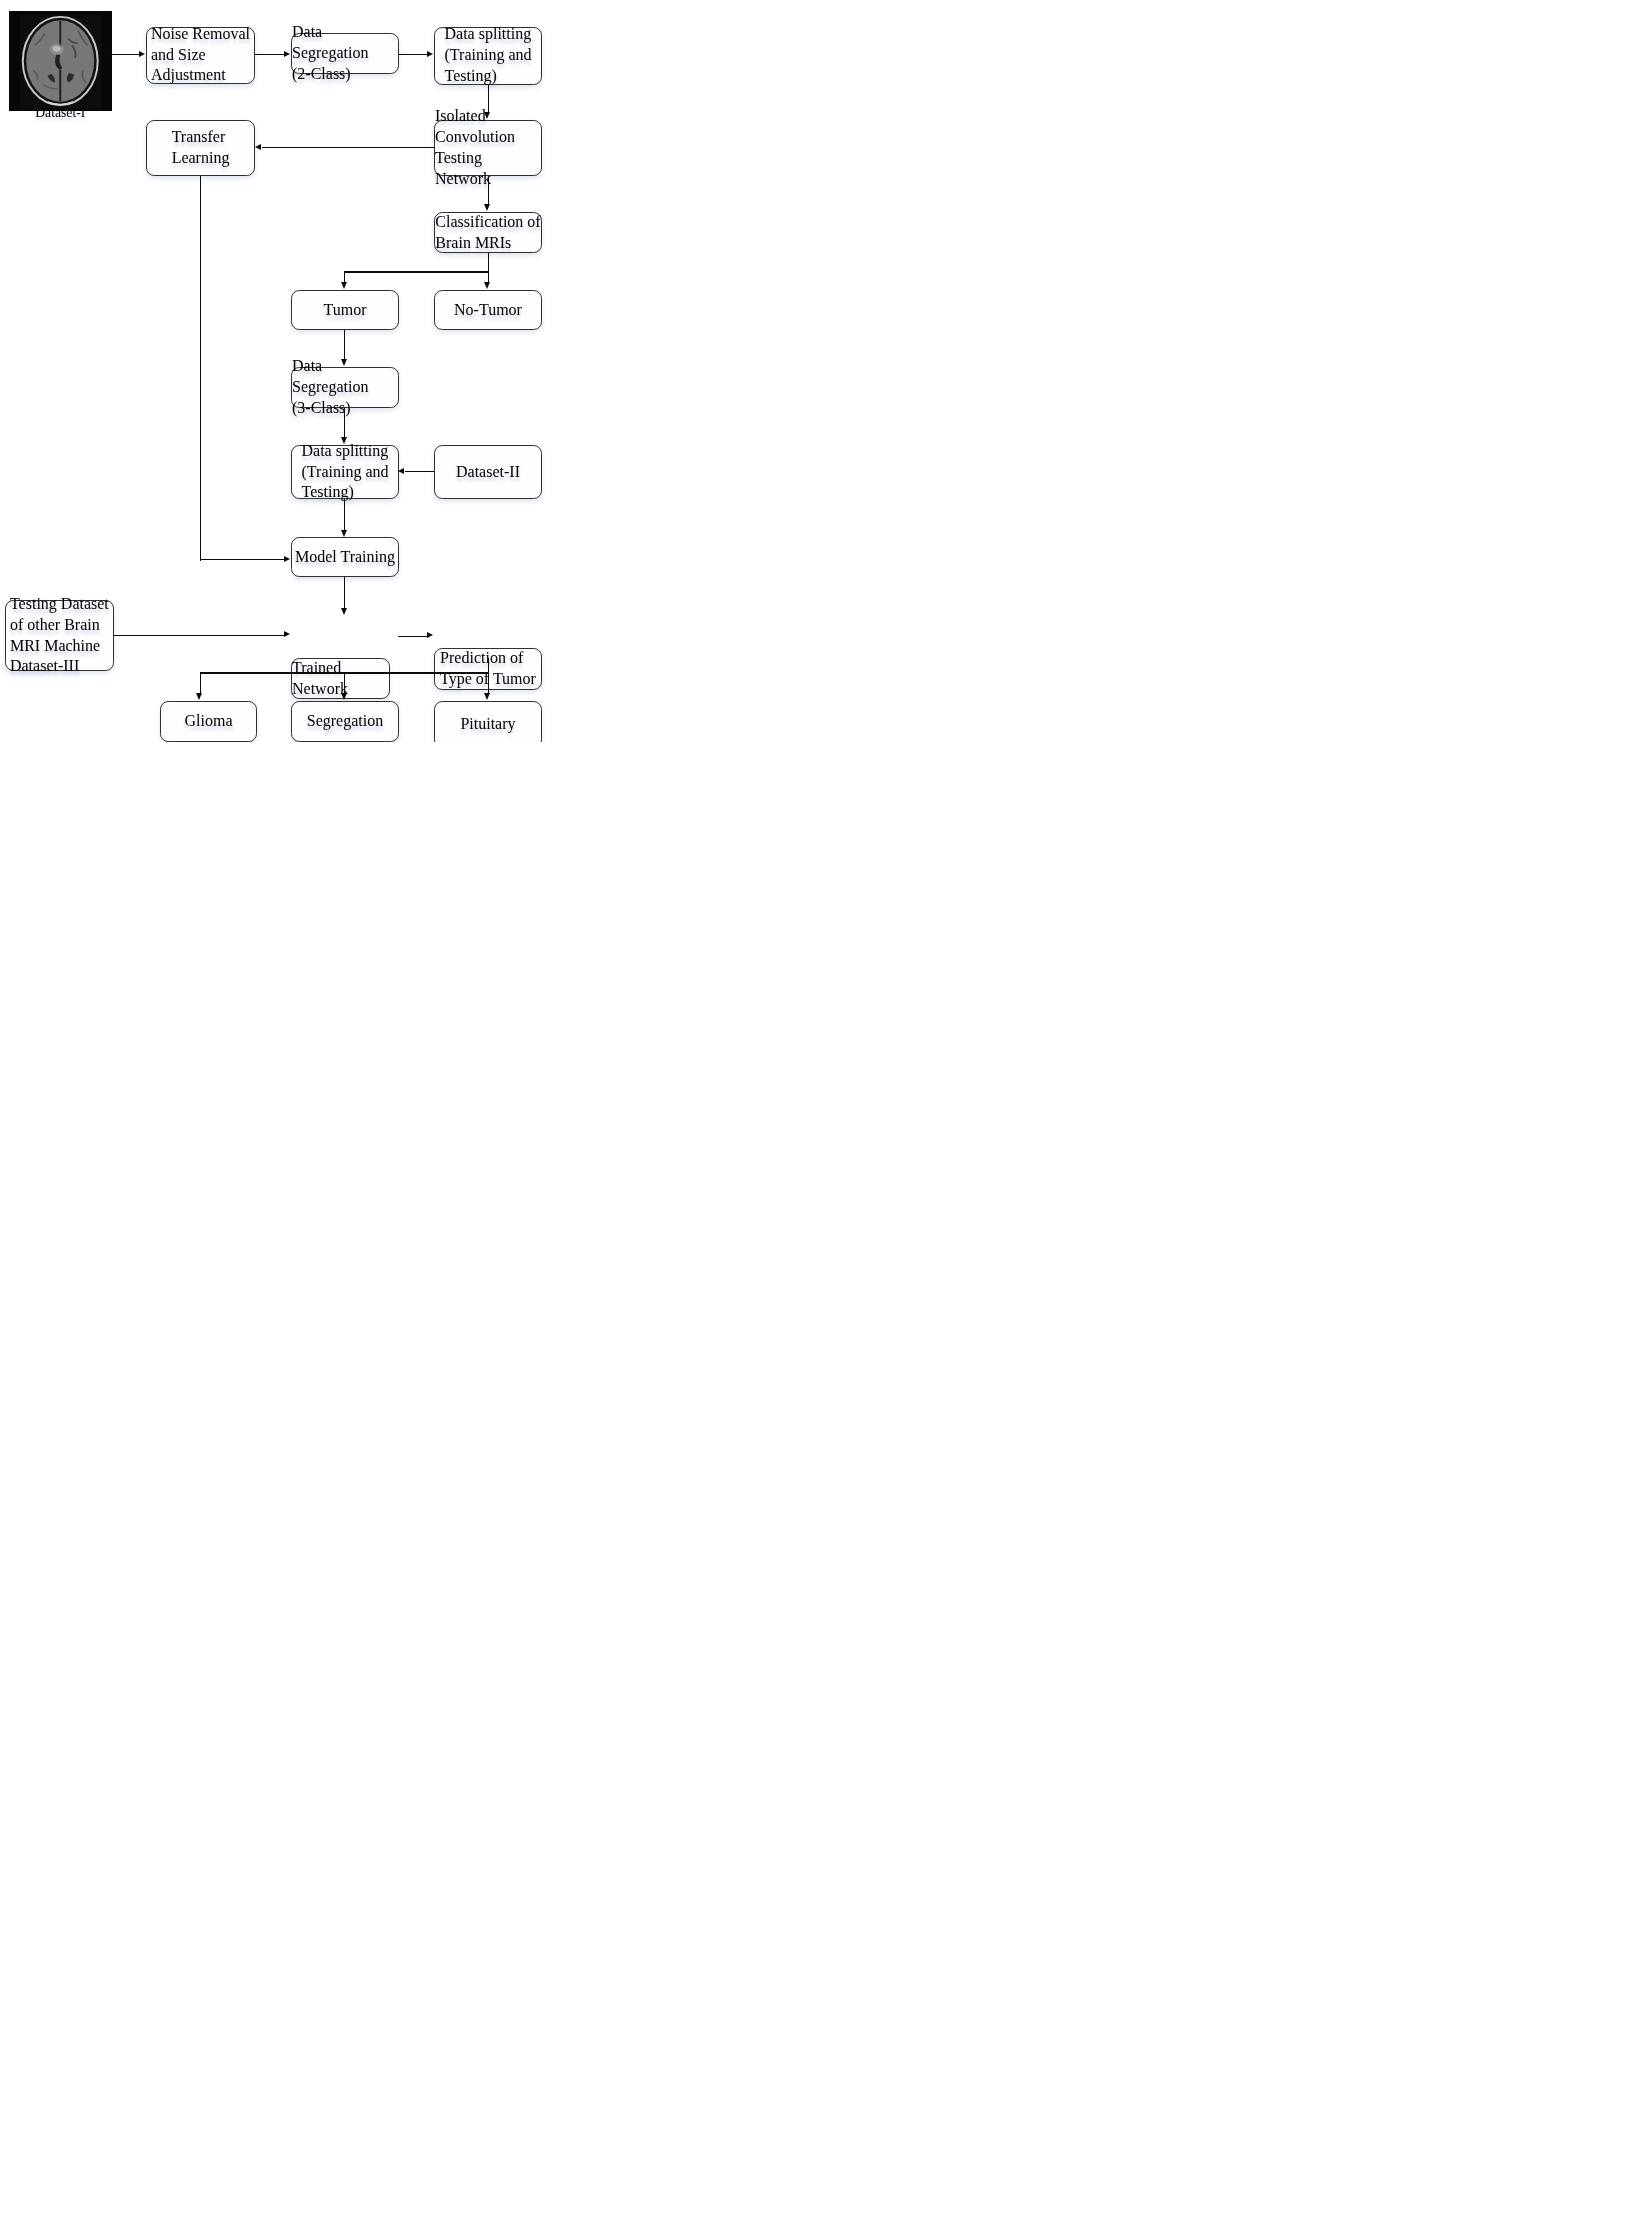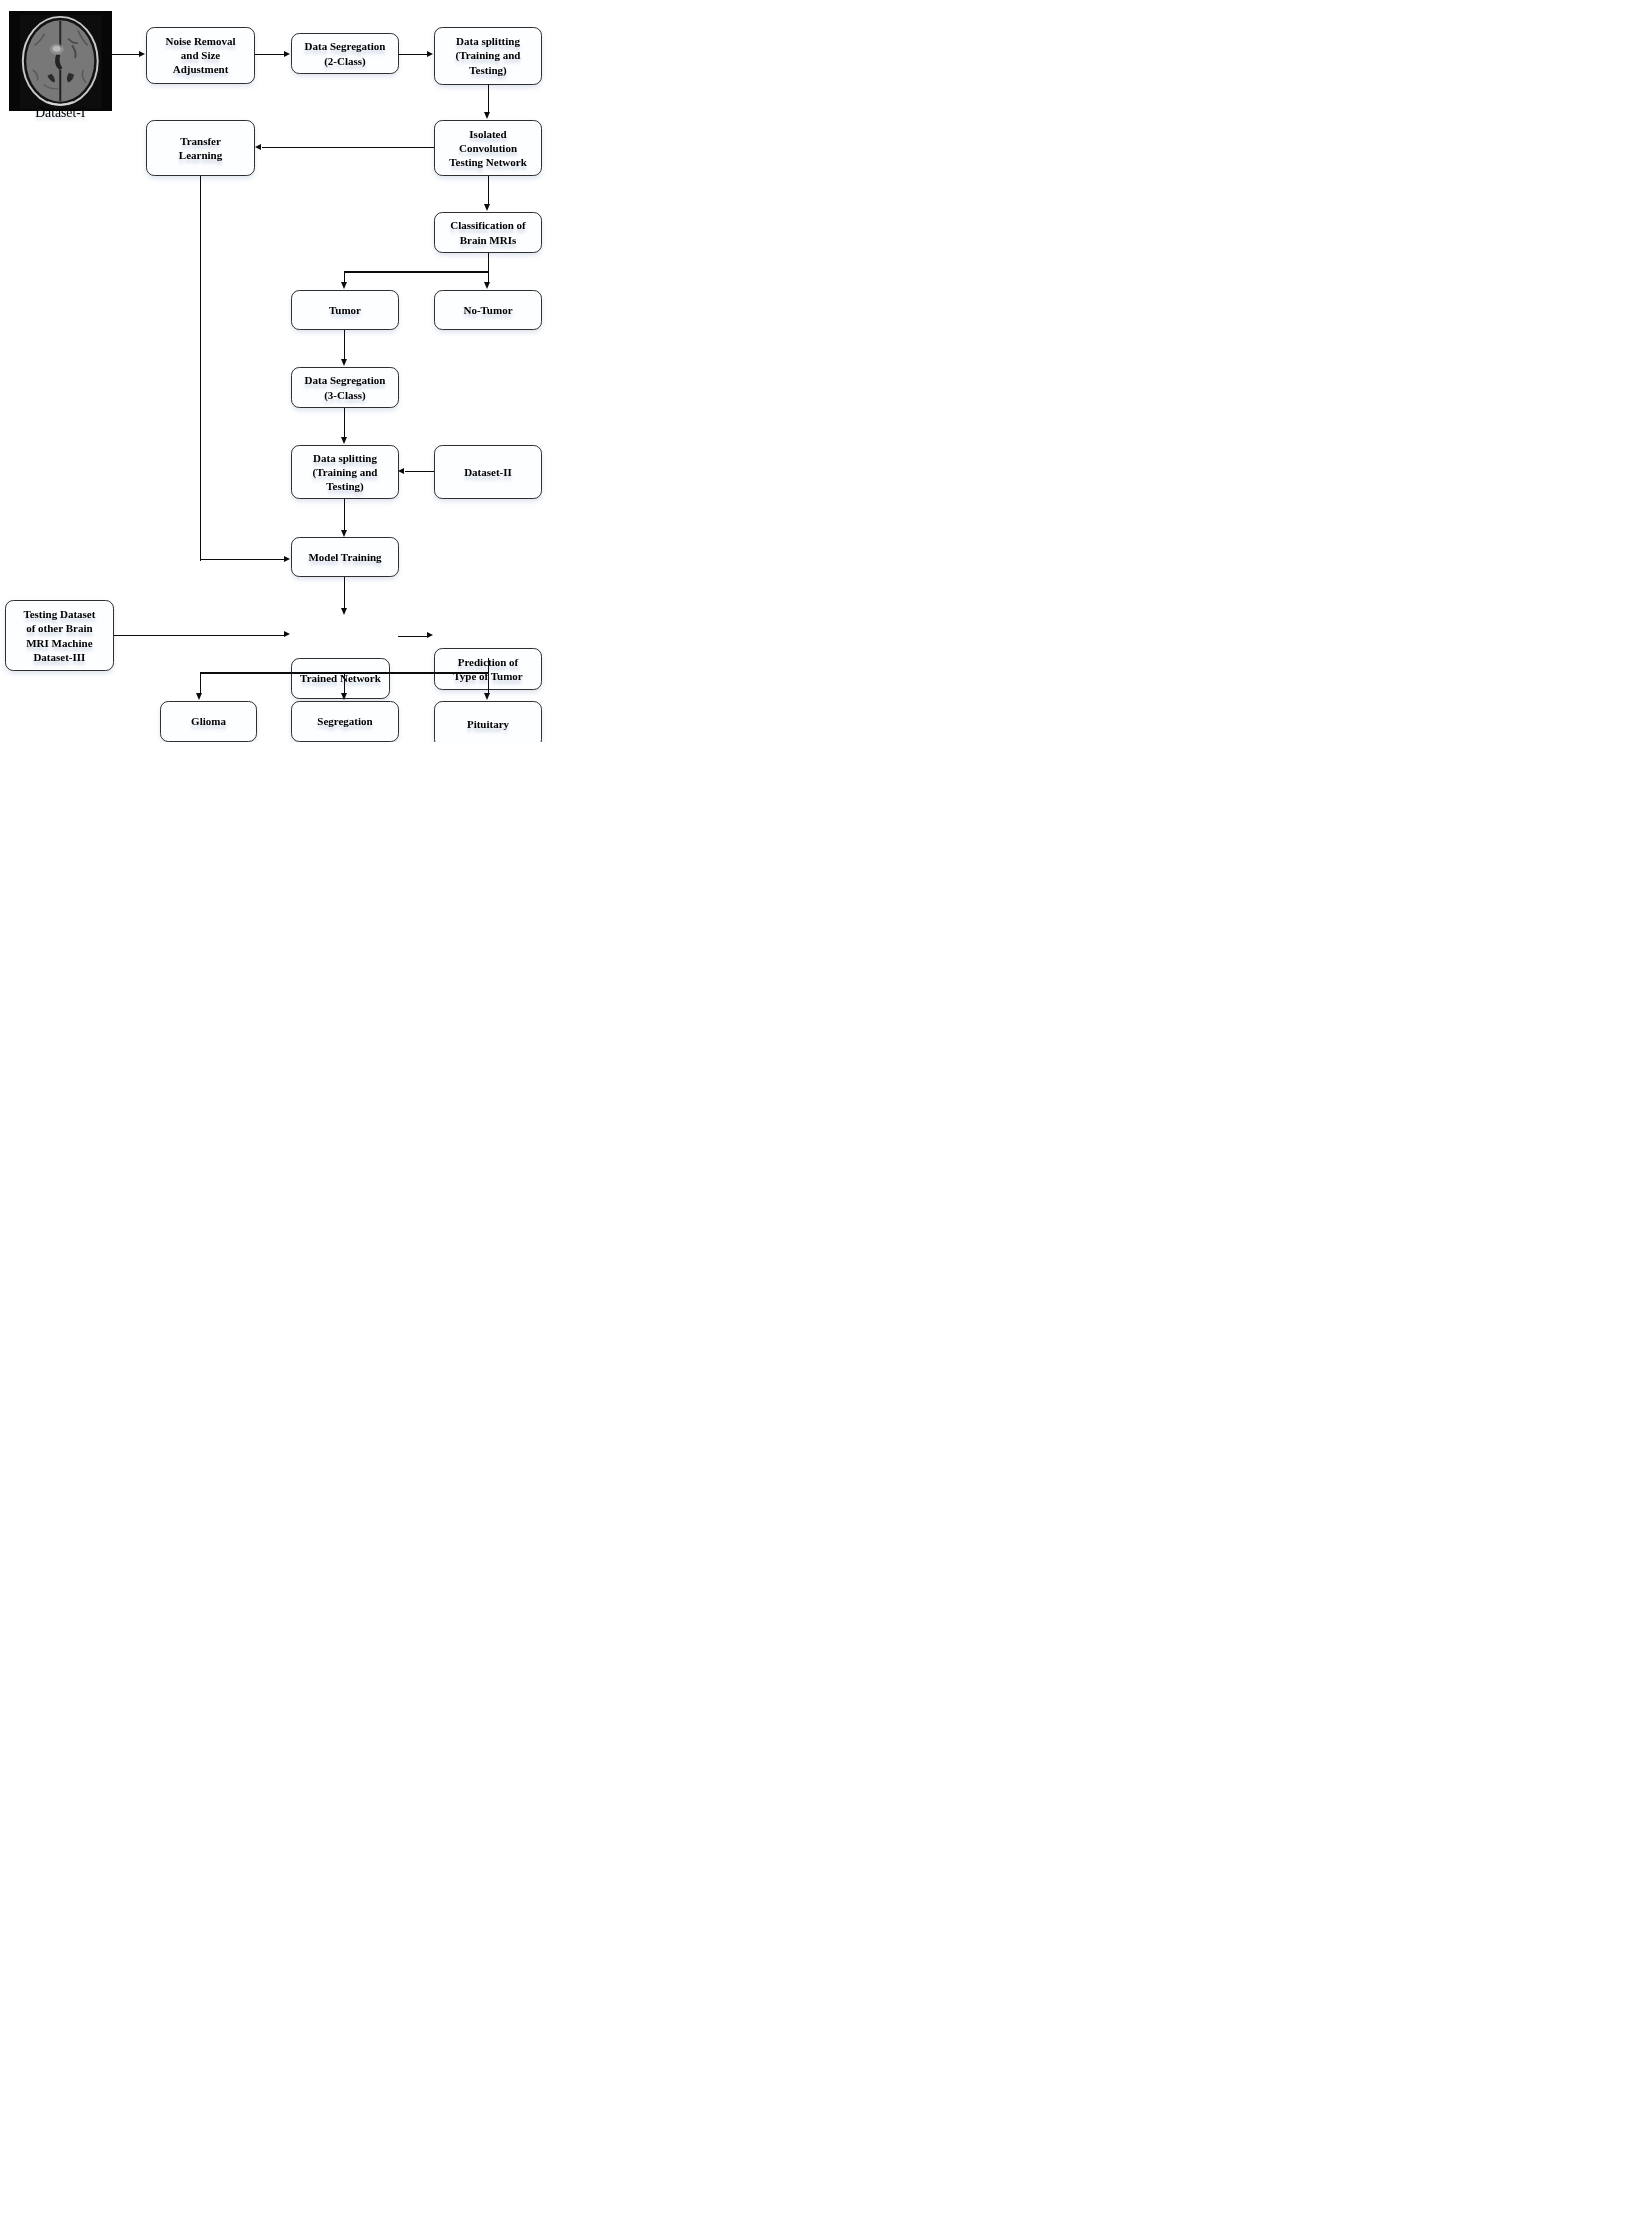--- a/index.html
+++ b/index.html
@@ -6,25 +6,24 @@
   .canvas {
     position:relative; width:549px; height:742px; background:#ffffff;
     font-family:"Liberation Serif","DejaVu Serif",serif; color:#000;
     overflow:hidden;
   }
   .node {
     position:absolute; box-sizing:border-box;
     background:#fdfeff;
     border:0.8px solid #2f2f2f; border-radius:8.3px;
     display:flex; align-items:center; justify-content:center;
-    text-align:center; font-size:11px; line-height:1.3;
+    font-size:16px; line-height:1.3;
     white-space:pre-line;
     box-shadow:0 2.5px 4.4px rgba(150,170,205,0.28);
     text-shadow:0 3.9px 3.4px rgba(120,145,185,0.38);
-    font-weight:bold;
   }
   .hline { position:absolute; height:1px; background:#0c0c0c; }
   .vline { position:absolute; width:1px;  background:#0c0c0c; }
   .bold  { height:1.5px; }
   .vbold { width:1.2px; }
   .arr   { position:absolute; width:0; height:0; }
   .arr.down  { border-left:3.9px solid transparent; border-right:3.9px solid transparent; border-top:7.9px solid #0c0c0c; }
   .arr.right { border-top:3.9px solid transparent; border-bottom:3.9px solid transparent; border-left:6.9px solid #0c0c0c; }
   .arr.left  { border-top:3.9px solid transparent; border-bottom:3.9px solid transparent; border-right:6.9px solid #0c0c0c; }
   .mri { position:absolute; left:8.8px; top:10.8px; width:103px; height:100px; }

